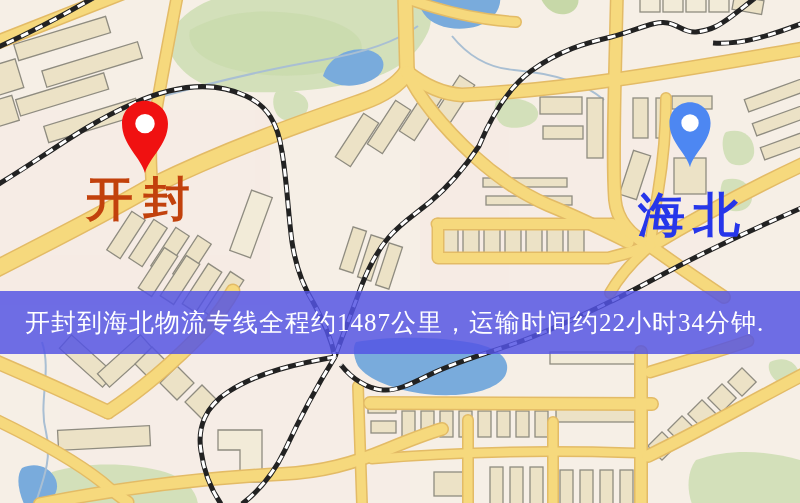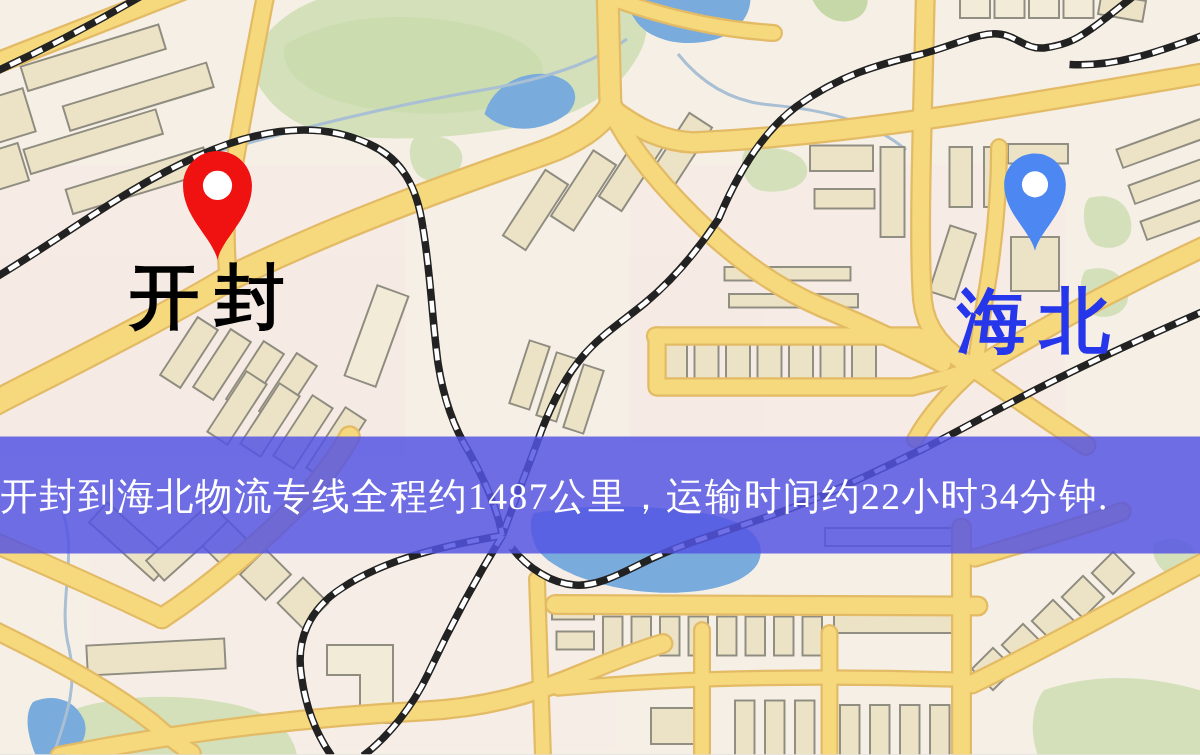--- a/index.html
+++ b/index.html
@@ -13,22 +13,22 @@
   .bld{fill:#ece2c6;stroke:#8f8c80;stroke-width:1.3;}
   .bld2{fill:#f2ebd8;stroke:#8f8c80;stroke-width:1.3;}
   .park{fill:#d3e0ba;stroke:none;}
   .park2{fill:#c7d8a8;stroke:none;}
   .water{fill:#79abdc;stroke:none;}
   .stream{fill:none;stroke:#a9bfd3;stroke-width:2;}
   .pin{position:absolute;}
   .pin svg{display:block;}
   .place-label{position:absolute;font-weight:700;font-size:47px;line-height:1;
               font-family:"Liberation Serif",serif;white-space:nowrap;}
-  .banner{position:absolute;left:0;top:291px;width:800px;height:78px;
-          display:flex;align-items:center;box-sizing:border-box;}
+  .banner{position:absolute;left:0;top:291px;width:800px;height:63px;
+          display:flex;align-items:center;box-sizing:border-box;padding-left:25px;}
   .banner span{font-size:25px;letter-spacing:1px;font-family:"Liberation Serif",serif;
                white-space:nowrap;}
 </style>
 </head>
 <body>
 
 <div class="stage">
 
   <svg class="map" viewBox="0 0 800 503">
     <defs>
@@ -258,21 +258,21 @@
       <use href="#k7" class="kw" stroke-width="3"></use>
     </g>
   </svg>
 
   <div class="pin" style="left:118px;top:98px;">
     <svg width="54" height="76" viewBox="0 0 60 86">
       <path d="M30,85 C26,68 4,53 4,29 C4,14.5 15.5,3 30,3 C44.5,3 56,14.5 56,29 C56,53 34,68 30,85 Z" fill="#f01111"></path>
       <circle cx="30" cy="29" r="11" fill="#ffffff"></circle>
     </svg>
   </div>
-  <div class="place-label" style="left: 86px; top: 176px; letter-spacing: 10px; color: #000000;">开封</div>
+  <div class="place-label" style="left: 86px; top: 176px; letter-spacing: 10px; color: #c2410c;">开封</div>
 
   <div class="pin" style="left:665px;top:100px;">
     <svg width="50" height="68" viewBox="0 0 60 86">
       <path d="M30,85 C26,68 4,53 4,29 C4,14.5 15.5,3 30,3 C44.5,3 56,14.5 56,29 C56,53 34,68 30,85 Z" fill="#4d87f2"></path>
       <circle cx="30" cy="29" r="11" fill="#ffffff"></circle>
     </svg>
   </div>
   <div class="place-label" style="left: 638px; top: 176px; letter-spacing: 8px; color: rgb(38, 54, 234); margin-top: 16px;">海北</div>
 
   <div class="banner" style="background-color: rgba(84, 84, 228, 0.84);">

